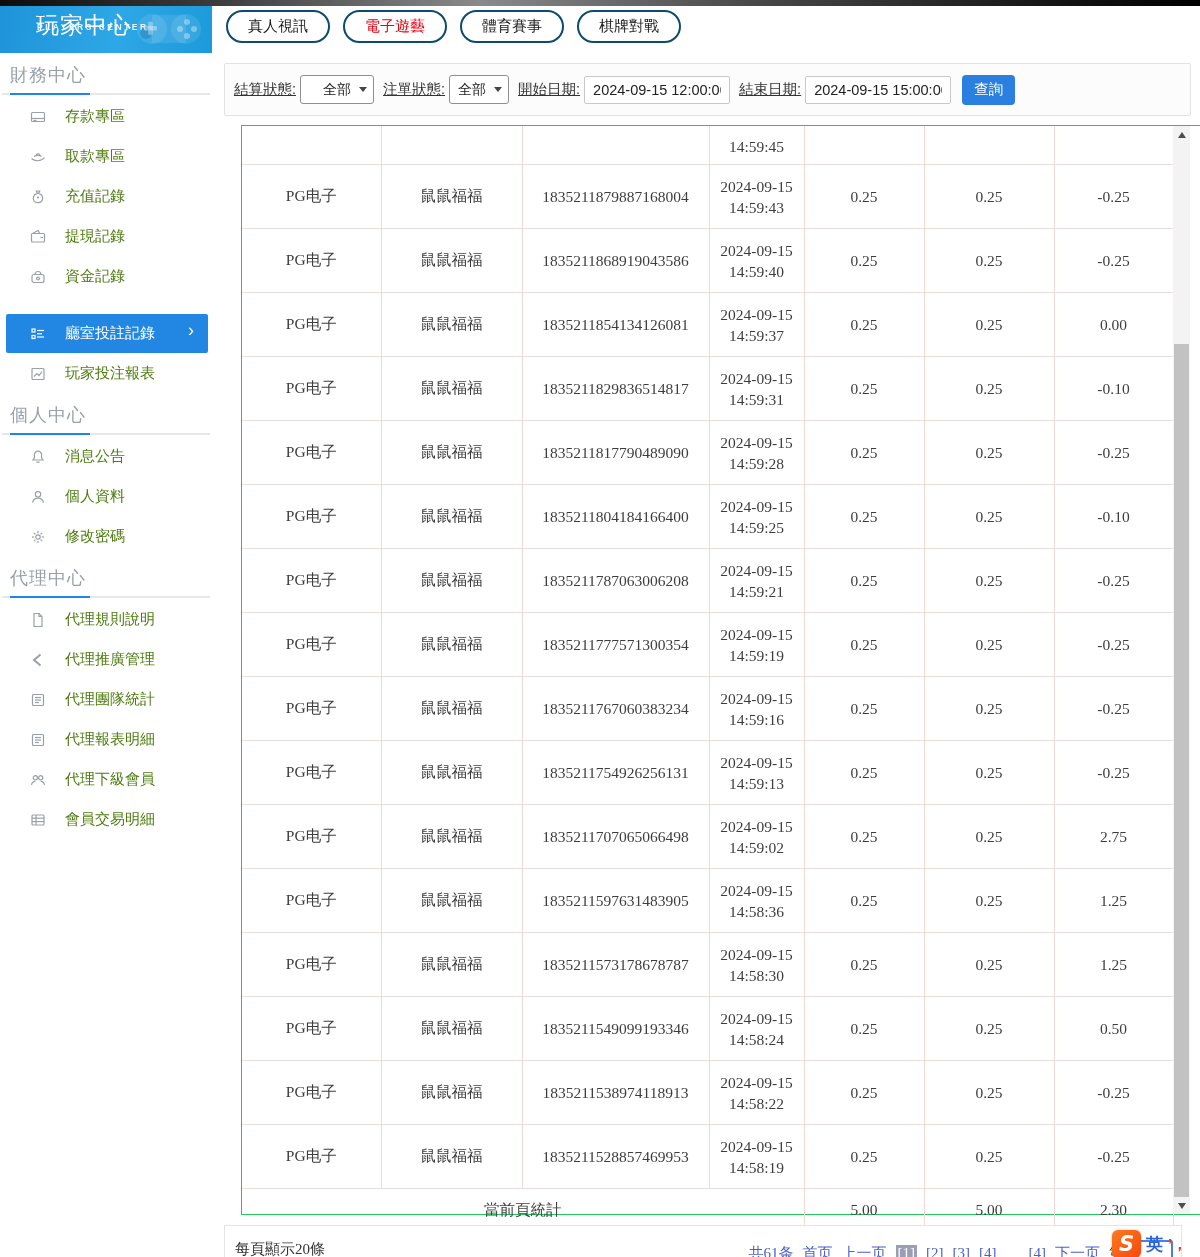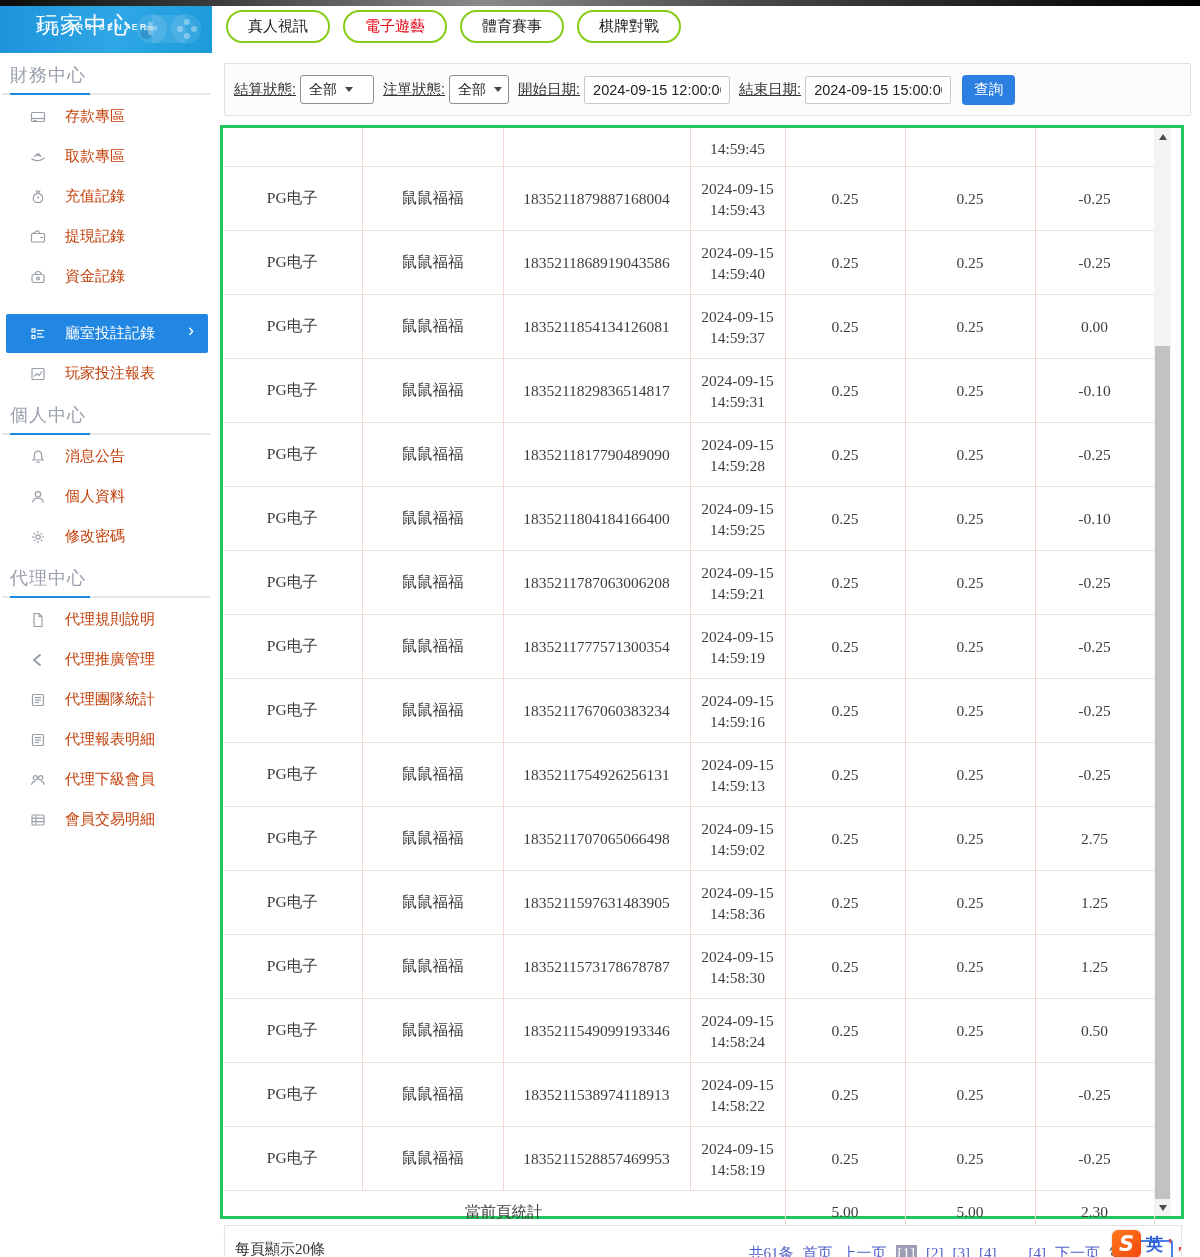--- a/index.html
+++ b/index.html
@@ -17,43 +17,43 @@
   .logo-title{position:absolute;left:36px;top:4px;color:#fff;font-size:23px;font-weight:500;letter-spacing:1px;}
   .logo-sub{position:absolute;left:37px;top:16px;color:#eaf6ff;font-size:8.5px;font-weight:bold;letter-spacing:2.5px;}
   .pad{position:absolute;right:2px;top:1px;width:82px;height:45px;}
   .side-section{margin-top:10px;}
   .side-title{margin:8px 0 4px 10px;font-size:18px;color:#99a0ab;letter-spacing:1px;}
   .side-divider{height:2px;margin:6px 2px 2px 2px;background:#e7e7e7;position:relative;}
   .side-divider .accent{position:absolute;left:8px;top:0;width:80px;height:2px;background:#1d87e4;}
   .side-item{position:relative;display:flex;align-items:center;height:39px;margin:1px 4px 1px 6px;cursor:pointer;}
   .side-icon{width:16px;height:16px;margin-left:24px;color:#9aa0a8;flex:0 0 16px;}
   .side-icon svg{width:16px;height:16px;stroke:currentColor;fill:none;stroke-width:1.2;}
-  .side-label{margin-left:19px;font-size:15px;color:#c2410c;}
+  .side-label{margin-left:19px;font-size:15px;color:#4d7c0f;}
   .side-item.active{background:#2286e3;border-radius:2px;margin-top:18px;}
   .side-item.active .side-label{color:#fff;}
   .side-item.active .side-icon{color:#fff;}
   .side-chev{position:absolute;right:14px;color:#fff;font-size:18px;line-height:16px;top:8px;}
   
   .main{position:absolute;left:212px;top:6px;width:988px;height:1251px;background:#fff;}
   .tabs-row{position:absolute;left:14px;top:4px;display:flex;gap:13px;}
-  .pill{border:2px solid #84cc16;border-radius:18px;padding:5px 20px;font-size:15px;font-weight:500;
+  .pill{border:2px solid #0c4a6e;border-radius:18px;padding:5px 20px;font-size:15px;font-weight:500;
     color:#1d1d1d;background:#fff;cursor:pointer;white-space:nowrap;}
   .pill.active{color:#e60012;}
   .filter-panel{position:absolute;left:12px;top:57px;width:956px;height:51px;background:#fcfcfc;
     border:1px solid #e2e2e2;border-radius:2px;display:flex;align-items:center;padding-left:9px;box-sizing:content-box;}
   .flabel{font-size:14.5px;color:#333;margin-right:4px;white-space:nowrap;text-decoration:underline;}
-  .fselect{display:flex;align-items:center;justify-content:flex-start;border:1px solid #8f8f8f;border-radius:3px;
+  .fselect{display:flex;align-items:center;justify-content:flex-end;border:1px solid #8f8f8f;border-radius:3px;
     background:#fff;height:27px;padding:0 6px 0 8px;font-size:14px;color:#222;cursor:pointer;margin-right:9px;}
   .fselect .car{width:0;height:0;border-left:4px solid transparent;border-right:4px solid transparent;border-top:5px solid #444;margin-left:8px;}
   .finput{height:26px;border:1px solid #c9c9c9;border-radius:2px;font-size:14.5px;color:#222;
     padding:0 8px;width:128px;font-family:"Liberation Sans",sans-serif;margin-right:9px;}
   .btn-query{height:30px;min-width:50px;background:#2a7fe0;color:#fff;border:none;border-radius:4px;
     font-size:14.5px;cursor:pointer;padding:0 12px;margin-left:2px;}
   
-  .table-panel{position:absolute;left:8px;top:119px;width:958px;height:1088px;background:#fff;border:3px solid #22c55e;}
+  .table-panel{position:absolute;left:29px;top:119px;width:958px;height:1088px;background:#fff;border:1px solid #22c55e;}
   table.rec{border-collapse:collapse;table-layout:fixed;width:931px;
     font-family:"Liberation Serif",serif;font-size:15.5px;color:#3d3d3d;}
   table.rec td{border-right:1px solid #f1d9d3;border-top:1px solid #ecdeda;text-align:center;vertical-align:middle;
     overflow:hidden;white-space:nowrap;}
   table.rec tr:first-child td{border-top:none;}
   .prow td{height:32px;vertical-align:top;padding-top:5px;}
   .drow td{height:61px;}
   .drow td div{line-height:21px;}
   .srow td{height:40px;}
   

